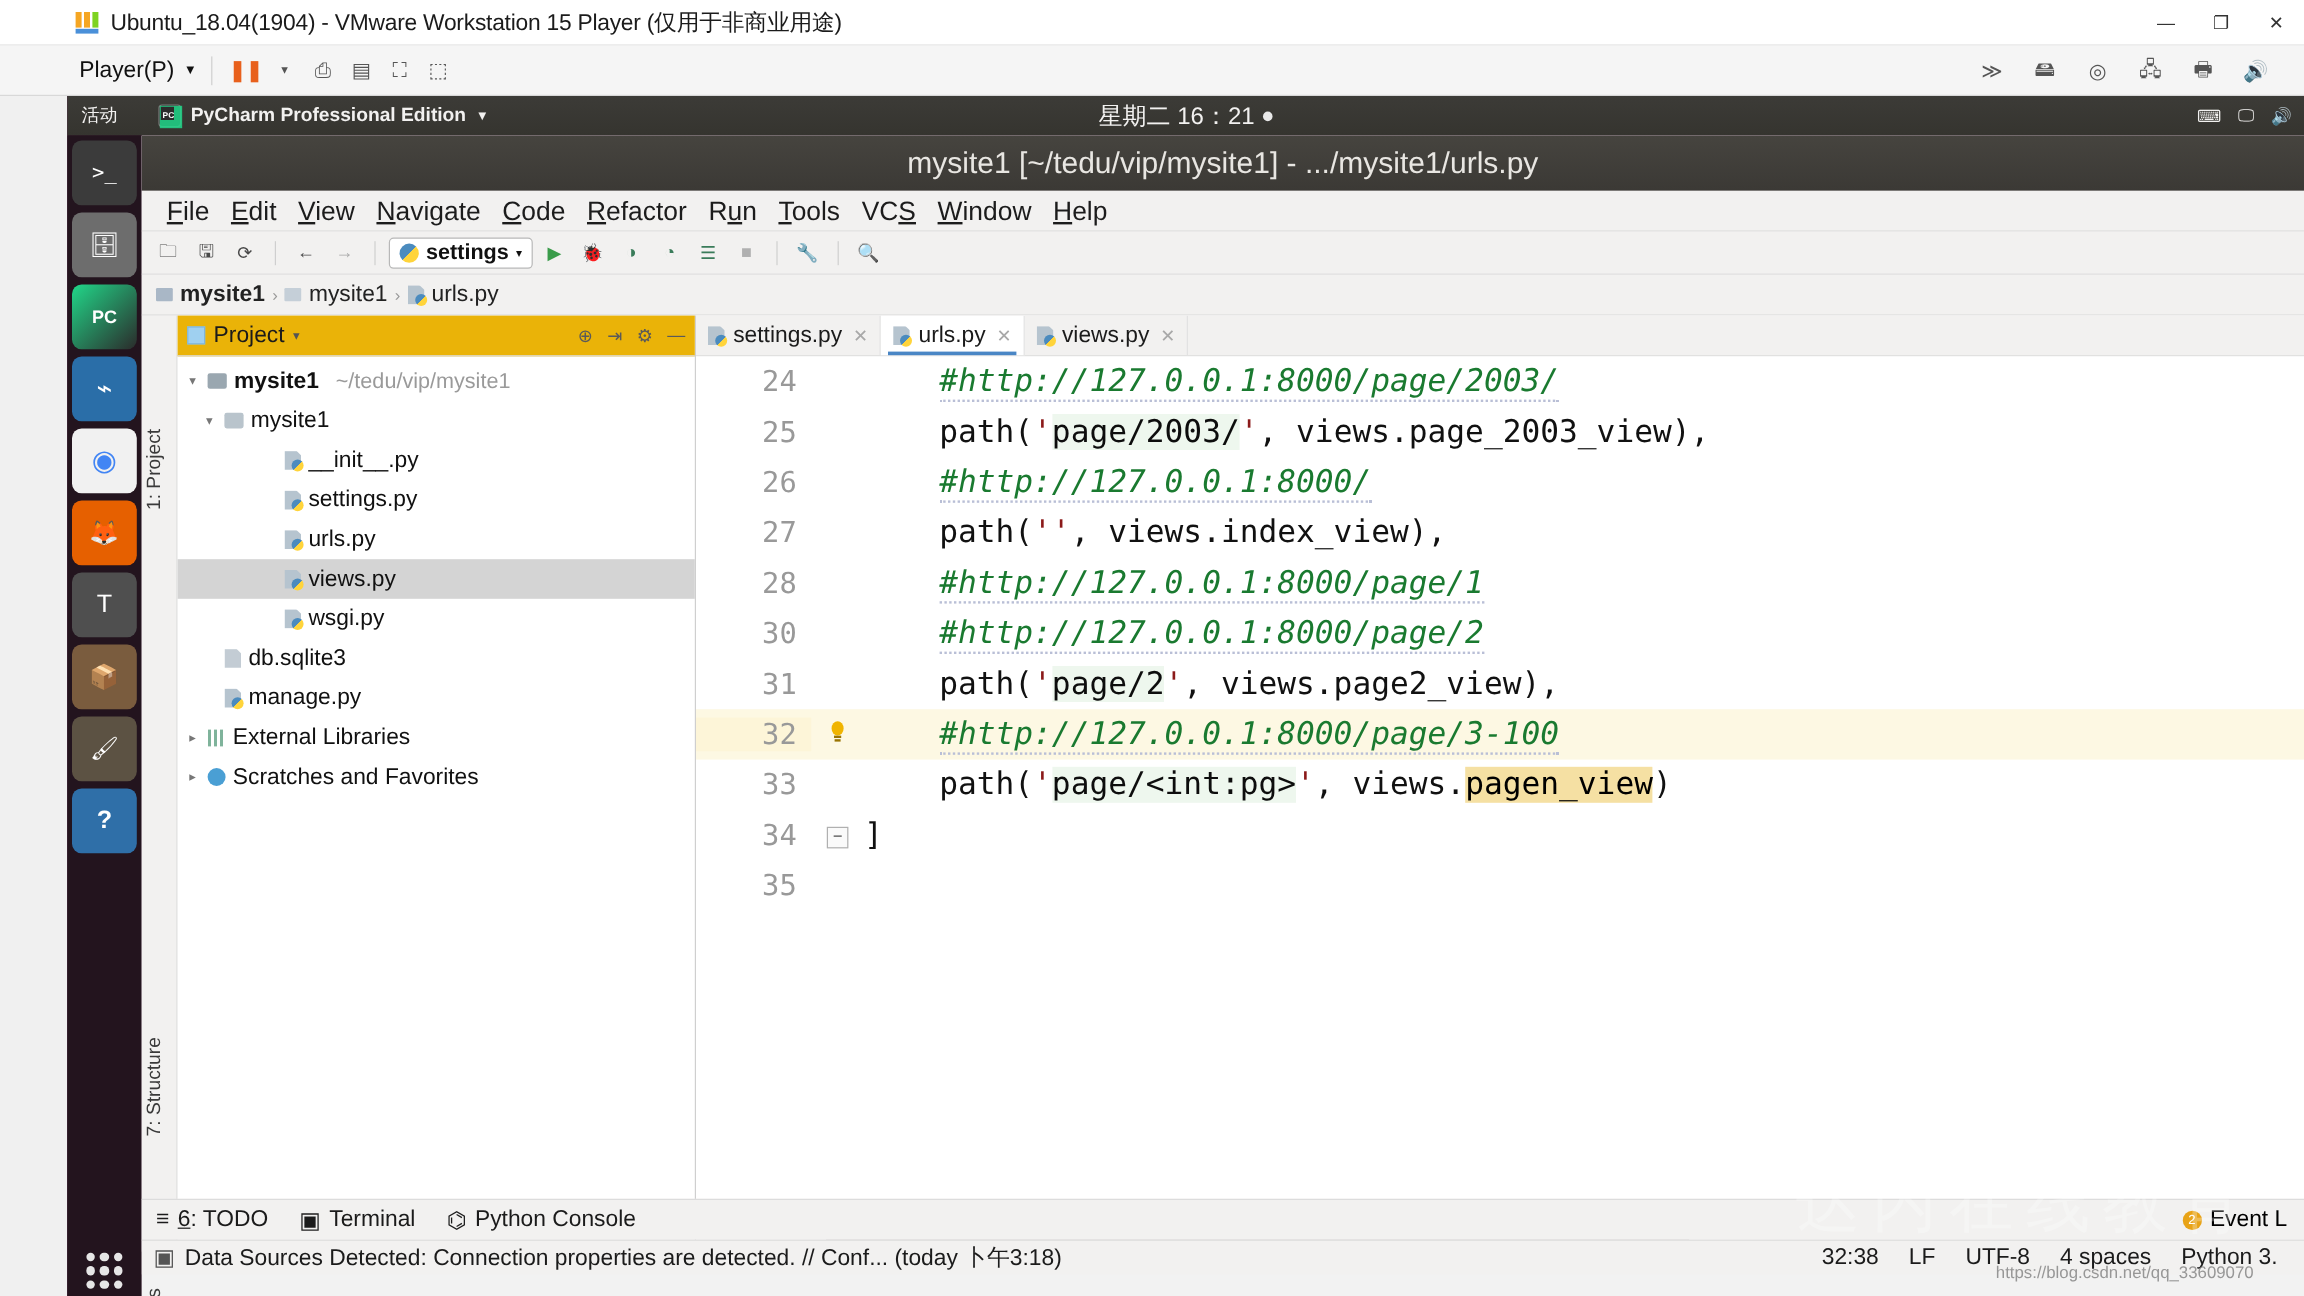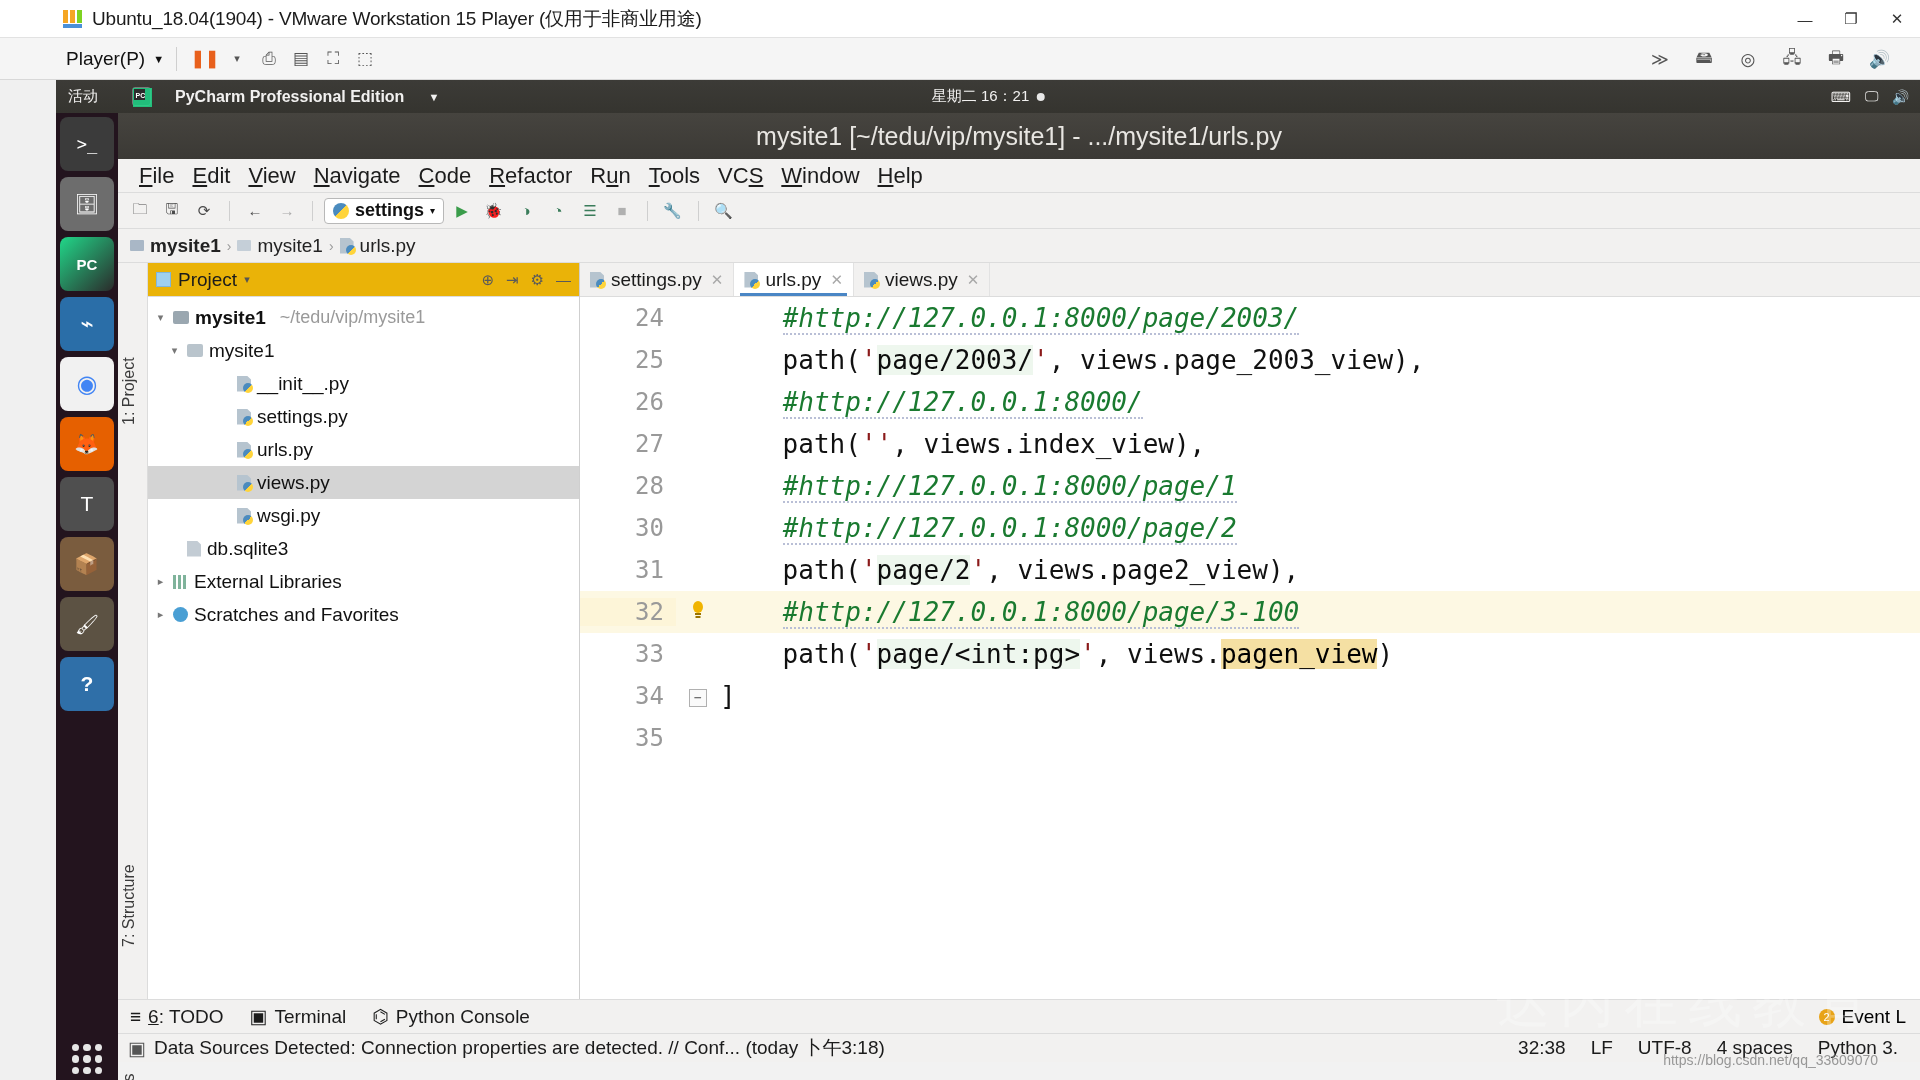--- a/index.html
+++ b/index.html
@@ -27,24 +27,24 @@
   #vm-right-icons{ position:absolute; right:24px; top:0; height:42px; display:flex; align-items:center; gap:12px;}
 
   
   #guest{ position:absolute; left:56px; top:80px; width:1864px; height:1000px; background:#2c001e; overflow:hidden;}
 
   
   #ubuntu-panel{ position:absolute; left:0; top:0; width:1864px; height:33px;
      background:linear-gradient(#3c3b37,#35342f); color:#f2f1f0; display:flex; align-items:center;
      font-size:16px; }
   #activities{ margin-left:12px; font-size:15px;}
-  #panel-app{ margin-left:34px; display:flex; align-items:center; gap:24px; font-weight:bold; font-size:16px;}
+  #panel-app{ margin-left:34px; display:flex; align-items:center; gap:8px; font-weight:bold; font-size:16px;}
   #panel-app-icon{ width:19px;height:19px; background:#2b2b2b; border:1px solid #7a7a7a; border-radius:3px;
      position:relative; }
-  #panel-clock{ position:absolute; left:50%; transform:translateX(-50%); display:flex; align-items:center; gap:7px; font-size:15px;}
+  #panel-clock{ position:absolute; left:50%; transform:translateX(-50%); display:flex; align-items:center; gap:7px; font-size:20px;}
   .dot-ind{ width:8px;height:8px;border-radius:50%;background:#e8e8e8;display:inline-block;}
   #panel-right{ position:absolute; right:10px; display:flex; align-items:center; gap:14px; font-size:14px;}
 
   
   #dock{ position:absolute; left:0; top:33px; width:62px; height:967px; background:rgba(34,22,30,0.93);}
   .dock-item{ width:54px;height:54px;margin:4px auto 6px auto; border-radius:8px; position:relative;
      display:flex; align-items:center; justify-content:center; font-size:24px; color:#fff; }
   #dock-bottom{ position:absolute; bottom:6px; left:0; width:62px; display:flex; justify-content:center;}
   .grid9{ width:30px;height:30px; display:grid; grid-template-columns:repeat(3,1fr); grid-template-rows:repeat(3,1fr); gap:4px;}
   .grid9 i{ background:#e6e6e6; border-radius:50%; display:block;}
@@ -395,20 +395,25 @@
             <div class="tnode indent2">
               <span class="tw empty">▸</span>
               <span class="pyfile-ico"></span>
               <span class="nodename">wsgi.py</span>
             </div>
             <div class="tnode indent1">
               <span class="tw empty">▸</span>
               <span class="db-ico"></span>
               <span class="nodename">db.sqlite3</span>
             </div>
+            <div class="tnode indent1">
+              <span class="tw empty">▸</span>
+              <span class="pyfile-ico"></span>
+              <span class="nodename">manage.py</span>
+            </div>
             <div class="tnode">
               <span class="tw">▸</span>
               <span class="lib-ico"></span>
               <span class="nodename">External Libraries</span>
             </div>
             <div class="tnode">
               <span class="tw">▸</span>
               <span class="scr-ico"></span>
               <span class="nodename">Scratches and Favorites</span>
             </div>

